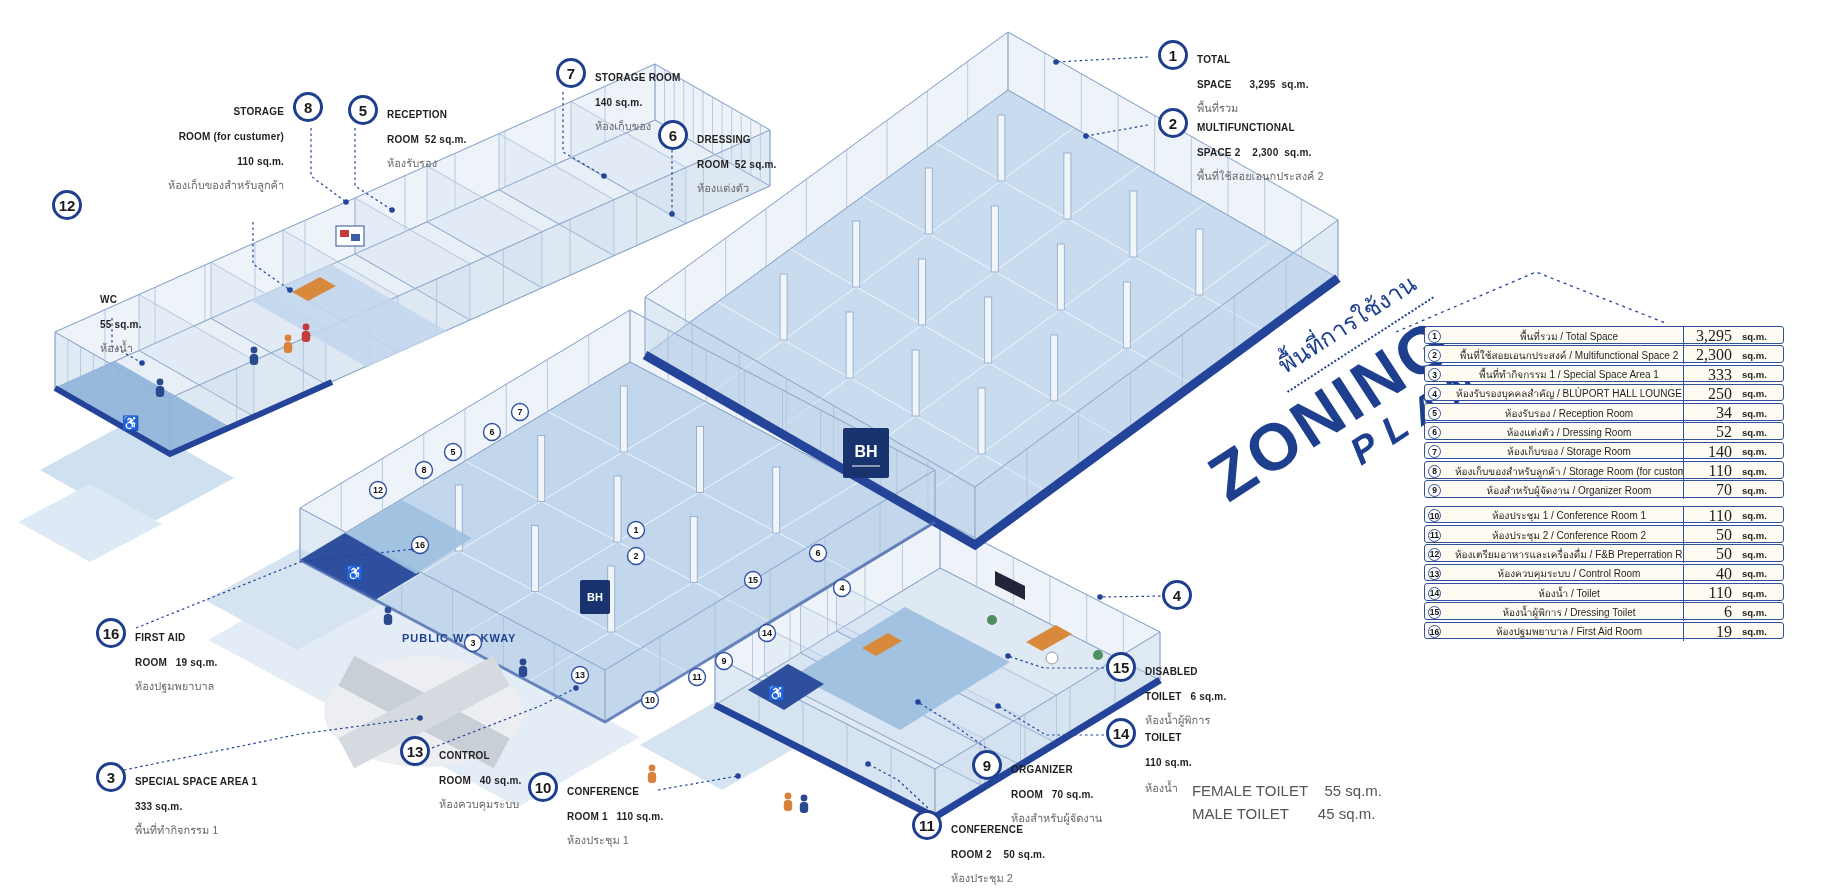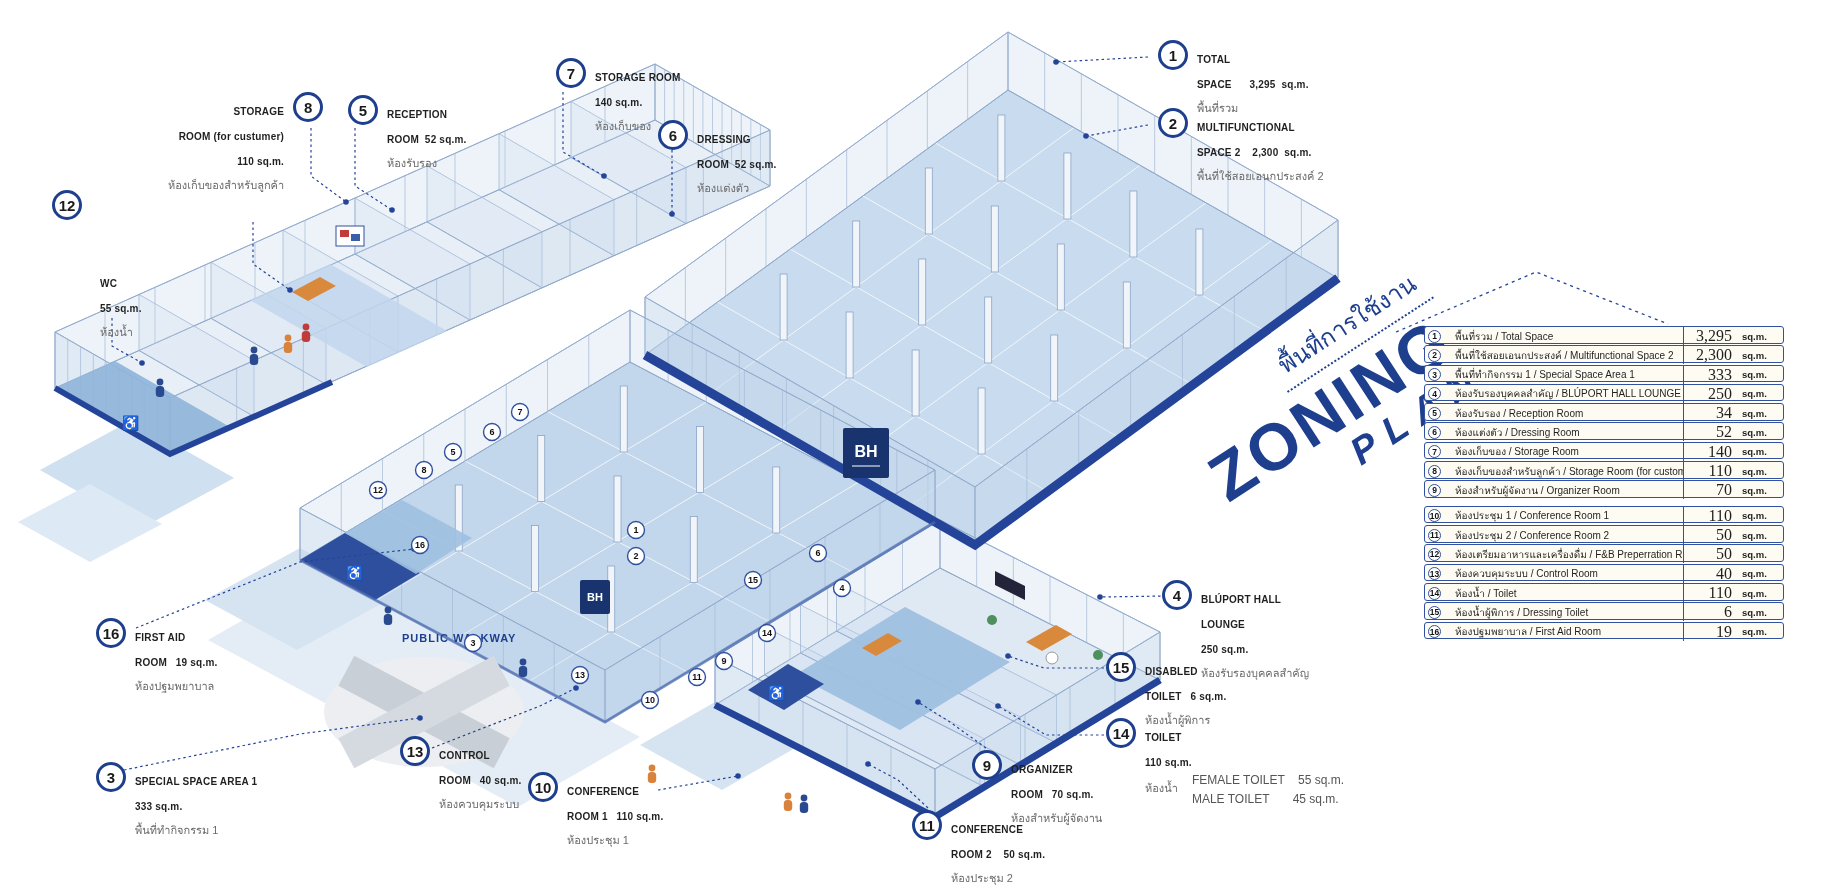--- a/index.html
+++ b/index.html
@@ -9,28 +9,28 @@
   #plan-svg{position:absolute;left:0;top:0;}
 
   
   .callout{position:absolute;display:flex;gap:9px;align-items:flex-start;z-index:5;}
   .callout.rightside{flex-direction:row-reverse;text-align:right;}
   .cnum{width:30px;height:30px;border:3px solid #1d3f8e;border-radius:50%;background:#fff;display:flex;align-items:center;justify-content:center;font-size:15px;font-weight:bold;color:#1a1a1a;flex:0 0 auto;}
   .ctext{padding-top:1px;}
   .cline{font-size:10px;font-weight:bold;color:#1f1f1f;line-height:1.3;white-space:pre;letter-spacing:.2px;margin-top:12px;}
   .cthai{font-size:11px;color:#6b6b6b;margin-top:8px;white-space:pre;}
   .cthai-row{display:flex;gap:14px;margin-top:2px;align-items:flex-start;}
-  .cextra{font-size:12px;color:#555;line-height:1.55;white-space:pre;}
+  .cextra{font-size:15px;color:#555;line-height:1.55;white-space:pre;margin-top:8px;}
 
   
   .legend{position:absolute;left:1424px;top:326px;width:360px;z-index:5;}
   .legend-row{display:grid;grid-template-columns:22px 1fr 54px 46px;align-items:center;background:#fdfbf2;border:1px solid #31519e;border-radius:3px;height:17.5px;margin-bottom:1.8px;padding-left:3px;}
   .legend-row.gap{margin-top:8px;}
   .lnum{width:13px;height:13px;border:1.3px solid #31519e;border-radius:50%;background:#fff;font-size:8.5px;font-weight:bold;color:#111;display:flex;align-items:center;justify-content:center;}
-  .llabel{font-size:10px;color:#1f1f1f;padding-left:5px;white-space:nowrap;overflow:hidden;}
+  .llabel{font-size:10px;color:#1f1f1f;padding-left:5px;white-space:nowrap;overflow:hidden;text-align:center;}
   .lval{font-size:16px;color:#1f1f1f;border-left:1px solid #31519e;height:100%;display:flex;align-items:center;justify-content:flex-end;padding-right:5px;font-family:Liberation Serif, serif;}
   .lunit{font-size:9.5px;color:#1f1f1f;padding-left:5px;font-weight:bold;}
 
   
   .title-block{position:absolute;left:1168px;top:328px;width:320px;transform:rotate(-33deg);transform-origin:center;z-index:4;text-align:center;color:#1d3f8e;}
   .title-thai{font-size:24px;margin-left:120px;margin-bottom:6px;white-space:nowrap;border-bottom:2px dotted #1d3f8e;display:inline-block;padding:0 8px 4px;}
   .title-zoning{font-size:66px;font-weight:bold;letter-spacing:3px;line-height:.95;}
   .title-plan{font-size:38px;font-style:italic;font-weight:bold;letter-spacing:12px;margin-left:140px;line-height:1.05;}
 
   
@@ -509,21 +509,21 @@
         <div class="cnum">6</div>
         <div class="ctext">
           <div class="cline">DRESSING</div>
           <div class="cline">ROOM  52 sq.m.</div>
           <div class="cthai">ห้องแต่งตัว</div>
         </div>
       </div>
       <div class="callout rightside" style="left: 52px; top: 190px;">
         <div class="cnum">12</div>
       </div>
-      <div class="callout" style="left: 100px; top: 264px;">
+      <div class="callout" style="left: 100px; top: 280px;">
         <div class="ctext">
           <div class="cline">WC</div>
           <div class="cline">55 sq.m.</div>
           <div class="cthai">ห้องน้ำ</div>
         </div>
       </div>
       <div class="callout" style="left: 96px; top: 618px;">
         <div class="cnum">16</div>
         <div class="ctext">
           <div class="cline">FIRST AID</div>
@@ -585,26 +585,20 @@
       <div class="callout" style="left: 1106px; top: 652px;">
         <div class="cnum">15</div>
         <div class="ctext">
           <div class="cline">DISABLED</div>
           <div class="cline">TOILET   6 sq.m.</div>
           <div class="cthai">ห้องน้ำผู้พิการ</div>
         </div>
       </div>
       <div class="callout" style="left: 1162px; top: 580px;">
         <div class="cnum">4</div>
-        <div class="ctext">
-          <div class="cline">BLÚPORT HALL</div>
-          <div class="cline">LOUNGE</div>
-          <div class="cline">250 sq.m.</div>
-          <div class="cthai">ห้องรับรองบุคคลสำคัญ</div>
-        </div>
       </div>
     </div>
 
   <div class="legend">
     <div>
         <div class="legend-row">
           <span class="lnum">1</span>
           <span class="llabel">พื้นที่รวม / Total Space</span>
           <span class="lval">3,295</span>
           <span class="lunit">sq.m.</span>

